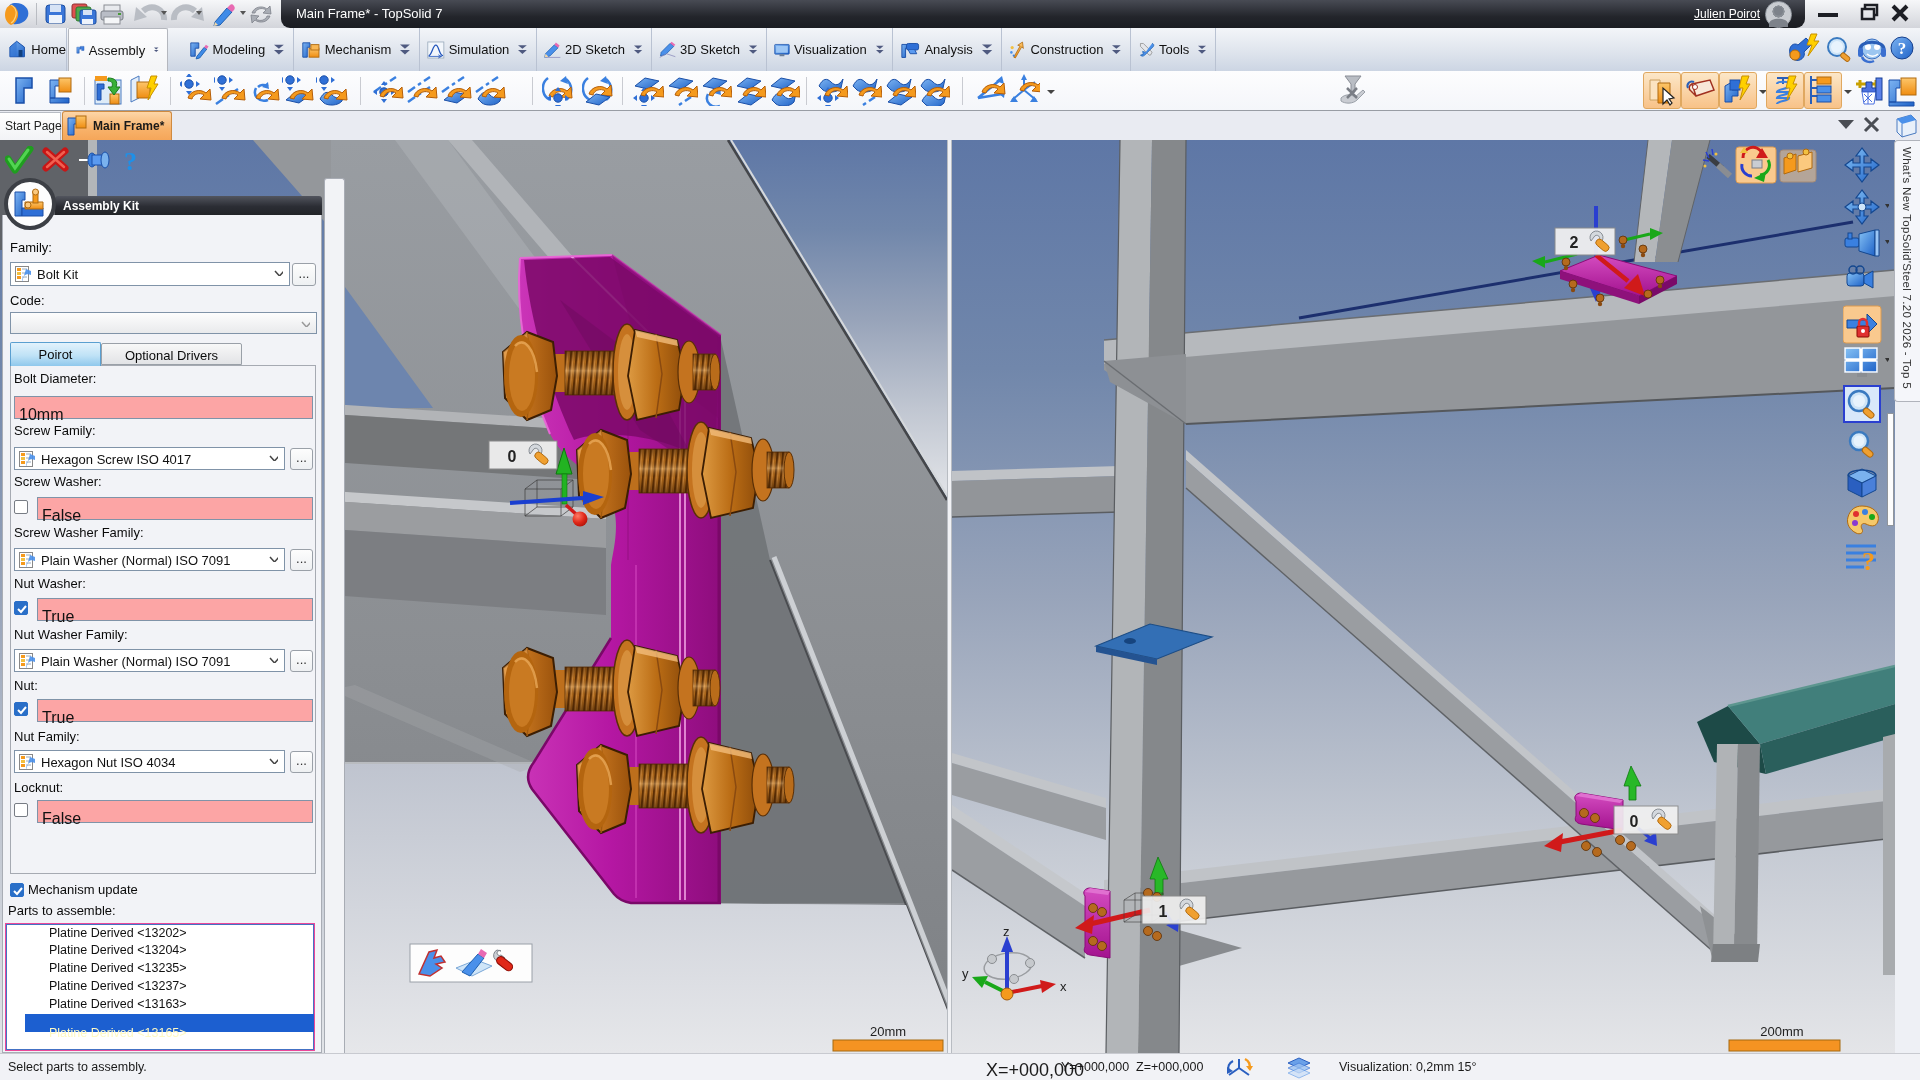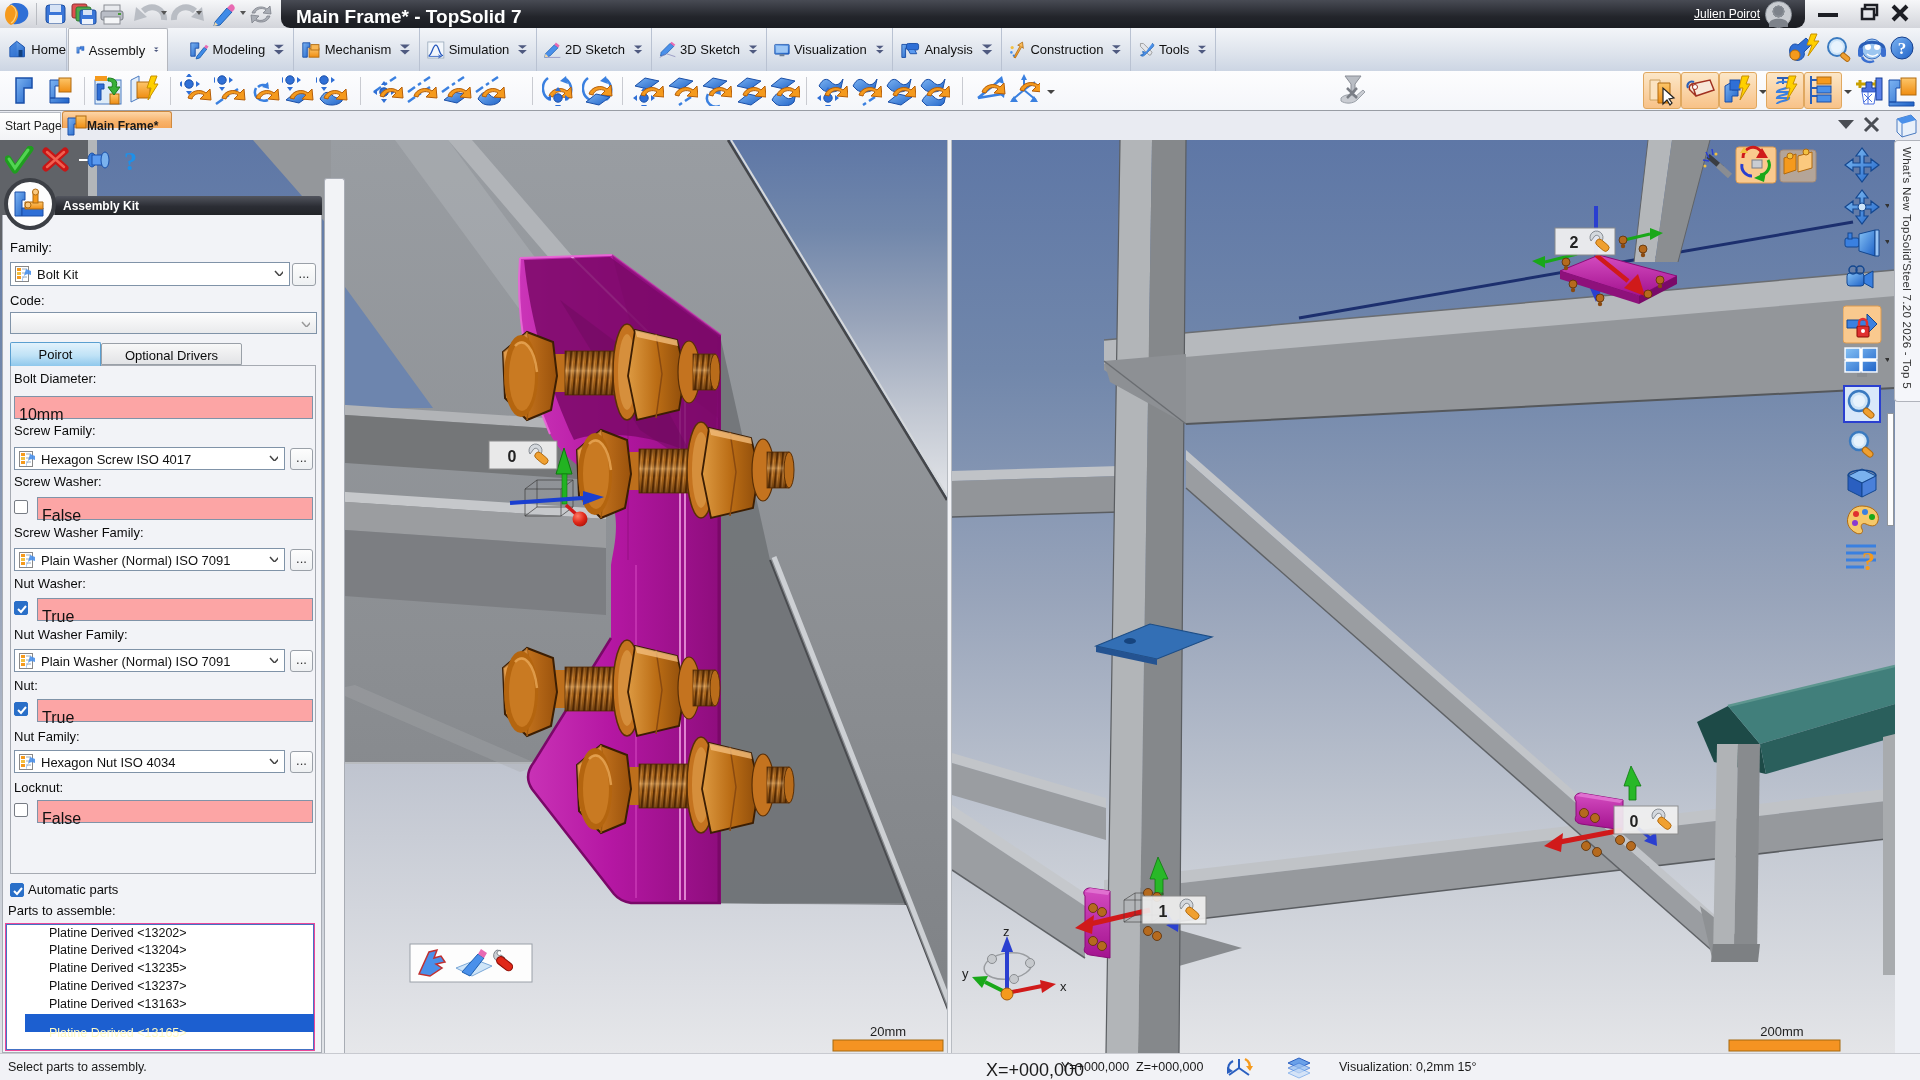--- a/index.html
+++ b/index.html
@@ -2,38 +2,38 @@
 <html><head>
 <meta charset="utf-8">
 <style>
 *{margin:0;padding:0;box-sizing:border-box}
 html,body{width:1920px;height:1080px;overflow:hidden}
 body{font-family:"Liberation Sans",sans-serif;position:relative;background:#fff;font-size:15px}
 .abs{position:absolute}
 
 #titlebar{position:absolute;left:0;top:0;width:1920px;height:28px;background:linear-gradient(#f6f7f9,#d3d5db)}
 #tbdark{position:absolute;left:281px;top:0;width:1524px;height:28px;background:linear-gradient(#484b54,#23252b 60%,#1b1d22);border-radius:0 0 9px 9px}
-#tbtitle{position:absolute;left:296px;top:6px;color:#fff;font-weight:bold;font-size:19px;white-space:nowrap}
+#tbtitle{position:absolute;left:296px;top:6px;color:#fff;font-weight:normal;font-size:13px;white-space:nowrap}
 #tbuser{position:absolute;left:1694px;top:7px;color:#fff;font-size:12px;text-decoration:underline;white-space:nowrap}
 #tbavatar{position:absolute;left:1765px;top:1px;width:27px;height:27px;border-radius:50%;background:radial-gradient(circle at 50% 38%,#8a8f96 0 30%,#c9ccd1 31% 100%);border:1px solid #9aa0a8}
 
 #ribbon{position:absolute;left:0;top:28px;width:1920px;height:43px;background:linear-gradient(#f3f5f9,#dde3ec 60%,#ccd5e3)}
 .rtab{position:absolute;top:0;height:43px;display:flex;align-items:center;font-size:13px;color:#111;border-right:1px solid #b9c2d2;white-space:nowrap}
 .rtab .ic{margin:0 4px 0 7px}
 .rtab.sel{background:linear-gradient(#fdfdfe,#f3f4f6);border:1px solid #b4b7be;border-bottom:none;border-radius:2px 2px 0 0}
 .chev{margin:0 8px 0 9px}
 
 #toolbar{position:absolute;left:0;top:71px;width:1920px;height:40px;background:linear-gradient(#fdfdfe,#f4f6fa);border-bottom:1px solid #989ca4}
 .tsep{position:absolute;top:6px;width:1px;height:28px;background:#c9cbd1}
 .tbi{position:absolute;top:3px}
 .obtn{position:absolute;top:1px;width:38px;height:37px;background:linear-gradient(#fce7c8,#f8c288);border:1px solid #e0a860;border-radius:3px}
 
 #tabbar{position:absolute;left:0;top:111px;width:1920px;height:29px;background:#e9ebf2}
 #tabstart{position:absolute;left:0;top:112px;width:61px;height:28px;background:linear-gradient(#fff,#f2f3f6);border:1px solid #b8bcc4;border-left:none;border-bottom:none;font-size:12px;color:#222;padding:6px 0 0 5px;white-space:nowrap}
-#tabmain{position:absolute;left:62px;top:111px;width:110px;height:17px;background:linear-gradient(#fdd6a8,#f8b26a 60%,#f5a659);border:1px solid #cf8a40;border-bottom:none;border-radius:3px 3px 0 0;font-weight:bold;font-size:12px;color:#1a1a1a;padding:7px 0 0 24px;white-space:nowrap}
+#tabmain{position:absolute;left:62px;top:111px;width:110px;height:29px;background:linear-gradient(#fdd6a8,#f8b26a 60%,#f5a659);border:1px solid #cf8a40;border-bottom:none;border-radius:3px 3px 0 0;font-weight:bold;font-size:12px;color:#1a1a1a;padding:7px 0 0 30px;white-space:nowrap}
 
 #statusbar{position:absolute;left:0;top:1053px;width:1920px;height:27px;background:#f1f2f6;border-top:1px solid #c8cad0;font-size:12.5px;color:#1a1a1a}
 
 #panel{position:absolute;left:2px;top:215px;width:320px;height:838px;background:#f2f3f7;border:1px solid #a9adb5;border-top:none}
 #phead{position:absolute;left:55px;top:196px;width:267px;height:19px;background:linear-gradient(#52555e,#2b2d34 55%,#222428);border-radius:3px 3px 0 0;color:#fff;font-weight:bold;font-size:12px;padding:3px 0 0 8px}
 #pcirc{position:absolute;left:4px;top:178px;width:52px;height:52px;border-radius:50%;background:#fdfdfd;border:4px solid #3c3f45;z-index:5}
 .plabel{position:absolute;font-size:13px;color:#0a0a0a;white-space:nowrap}
 .pinput{position:absolute;background:#fca5a5;border:1px solid #8093a8;font-size:16px;color:#111;padding:9px 4px}
 .pcombo{position:absolute;background:#fff;border:1px solid #8093a8;font-size:13px;color:#111;white-space:nowrap}
 .pdots{position:absolute;background:linear-gradient(#fdfdfd,#eef0f2);border:1px solid #9aa0a8;border-radius:3px;font-size:13px;color:#333;text-align:center}
@@ -1120,21 +1120,21 @@
       <path d="M1 1 L5.5 6 L10 1" stroke="#444" stroke-width="1.5" fill="none"></path>
     </svg>
 </div>
 <div class="pdots" style="left:290px;top:751px;width:23px;height:22px;padding-top:1px">...</div>
 <div class="plabel" style="left:14px;top:780px">Locknut:</div>
 <div class="pcheck" style="left:14px;top:803px"></div>
 <div class="pinput" style="left:37px;top:800px;width:276px;height:23px">False</div>
 <div class="pcheck on" style="left:10px;top:883px"><svg width="12" height="12" style="margin:1px">
       <path d="M2 6 L5 9 L10 3" stroke="#fff" stroke-width="2" fill="none"></path>
     </svg></div>
-<div class="plabel" style="left:28px;top:882px">Automatic parts</div>
+<div class="plabel" style="left:28px;top:882px">Mechanism update</div>
 <div class="plabel" style="left:8px;top:903px">Parts to assemble:</div>
 <div class="abs" style="left:5px;top:923px;width:310px;height:128px;background:#fff;border:1px solid #ec4899;box-shadow:inset 0 0 0 1px #4472c4;font-size:12.5px;color:#111">
  <div style="padding:2px 0 0 43px;height:18px">Platine Derived &lt;13202&gt;</div>
  <div style="padding:1px 0 0 43px;height:18px">Platine Derived &lt;13204&gt;</div>
  <div style="padding:1px 0 0 43px;height:18px">Platine Derived &lt;13235&gt;</div>
  <div style="padding:1px 0 0 43px;height:18px">Platine Derived &lt;13237&gt;</div>
  <div style="padding:1px 0 0 43px;height:18px">Platine Derived &lt;13163&gt;</div>
  <div style="margin-left:19px;width:289px;background:#1c5fd0;color:#fef9c3;padding:12px 0 1px 24px;height:18px">Platine Derived &lt;13165&gt;</div>
 </div>
 

